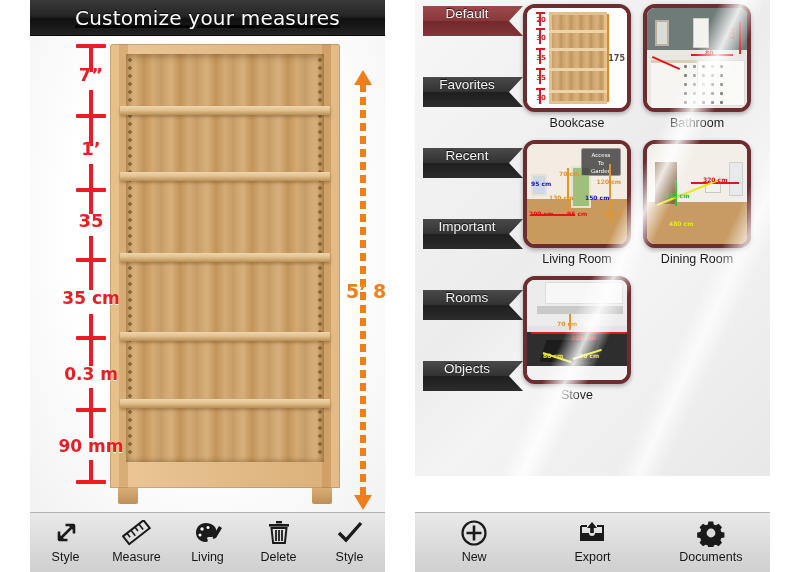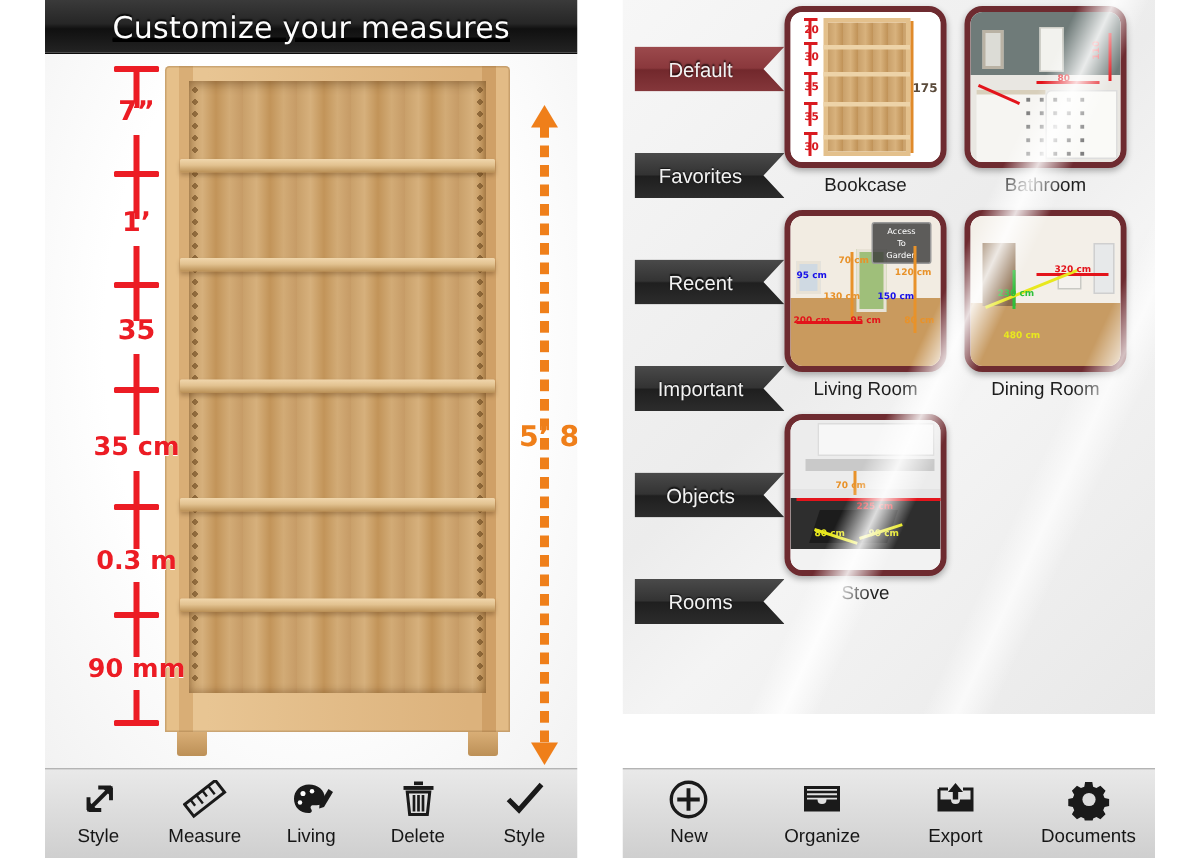--- a/index.html
+++ b/index.html
@@ -114,27 +114,26 @@
   .docs-scene::after {
     content: ""; position: absolute; right: -40px; top: -30px; width: 320px; height: 560px;
     background: linear-gradient(115deg, rgba(255,255,255,0) 42%, rgba(255,255,255,.85) 46%,
                 rgba(255,255,255,0) 50%, rgba(255,255,255,0) 62%, rgba(255,255,255,.7) 66%, rgba(255,255,255,0) 70%);
     pointer-events: none;
   }
 
   .tabs { position: absolute; left: 8px; top: 6px; width: 106px; }
   .tab {
     position: relative; height: 30px; margin-bottom: 41px; width: 100px;
-    display: flex; align-items: center; justify-content: center;
+    display: flex; justify-content: center;
     color: #f2f2f2; font-size: 13.5px;
     background: linear-gradient(to bottom, #4a4a4a 0%, #333333 48%, #1f1f1f 52%, #2c2c2c 100%);
     clip-path: polygon(0 0, 100% 0, 86% 50%, 100% 100%, 0 100%);
     box-shadow: 2px 2px 3px rgba(0,0,0,.3);
     text-shadow: 0 -1px 1px rgba(0,0,0,.8);
-    margin-top: 25px;
   }
   .tab.active {
     background: linear-gradient(to bottom, #9c4a4d 0%, #8a383c 48%, #72282c 52%, #85373b 100%);
   }
   .tab .tlabel { pointer-events: none; transform: translateX(-6px); }
 
   .thumbs { position: absolute; left: 108px; top: 4px; right: 4px; }
   .thumb-row { display: flex; gap: 12px; margin-bottom: 10px; }
   .thumb { width: 108px; }
   .thumb-frame {
@@ -336,24 +335,24 @@
           <div class="tab">
             <span class="tlabel">Favorites</span>
           </div>
           <div class="tab">
             <span class="tlabel">Recent</span>
           </div>
           <div class="tab">
             <span class="tlabel">Important</span>
           </div>
           <div class="tab">
+            <span class="tlabel">Rooms</span>
+          </div>
+          <div class="tab">
             <span class="tlabel">Objects</span>
-          </div>
-          <div class="tab">
-            <span class="tlabel">Rooms</span>
           </div>
         </div>
 
         <div class="thumbs">
 
           <div class="thumb-row">
 
             <div class="thumb">
               <div class="thumb-frame">
                 <div class="ti tn-book">
@@ -485,30 +484,20 @@
           <svg width="28" height="28" viewBox="0 0 28 28">
             <circle cx="14" cy="14" r="11.5" fill="none" stroke="#1a1a1a" stroke-width="2.2"></circle>
             <path d="M14 6.5v15M6.5 14h15" stroke="#1a1a1a" stroke-width="2.6"></path>
           </svg>
         </span>
         <span class="tb-label">New</span>
       </div>
       <div class="tb-item" style="width:25%">
         <span class="tb-icon">
           <svg width="30" height="26" viewBox="0 0 30 26">
-            <path d="M4 5h22v15H4z" fill="none" stroke="#1a1a1a" stroke-width="2"></path>
-            <path d="M4 8h22M4 11h22" stroke="#1a1a1a" stroke-width="1.6"></path>
-            <path d="M4 13h8c0 2 1 3 3 3s3-1 3-3h8v7H4z" fill="#1a1a1a"></path>
-          </svg>
-        </span>
-        <span class="tb-label">Organize</span>
-      </div>
-      <div class="tb-item" style="width:25%">
-        <span class="tb-icon">
-          <svg width="30" height="26" viewBox="0 0 30 26">
             <path d="M4 6v14h22V6h-6" fill="none" stroke="#1a1a1a" stroke-width="2"></path>
             <path d="M10 6H4" stroke="#1a1a1a" stroke-width="2"></path>
             <path d="M4 13h8c0 2 1 3 3 3s3-1 3-3h8v7H4z" fill="#1a1a1a"></path>
             <path d="M15 2l5 6h-3.2v5h-3.6V8H10z" fill="#1a1a1a"></path>
           </svg>
         </span>
         <span class="tb-label">Export</span>
       </div>
       <div class="tb-item" style="width:25%">
         <span class="tb-icon">

